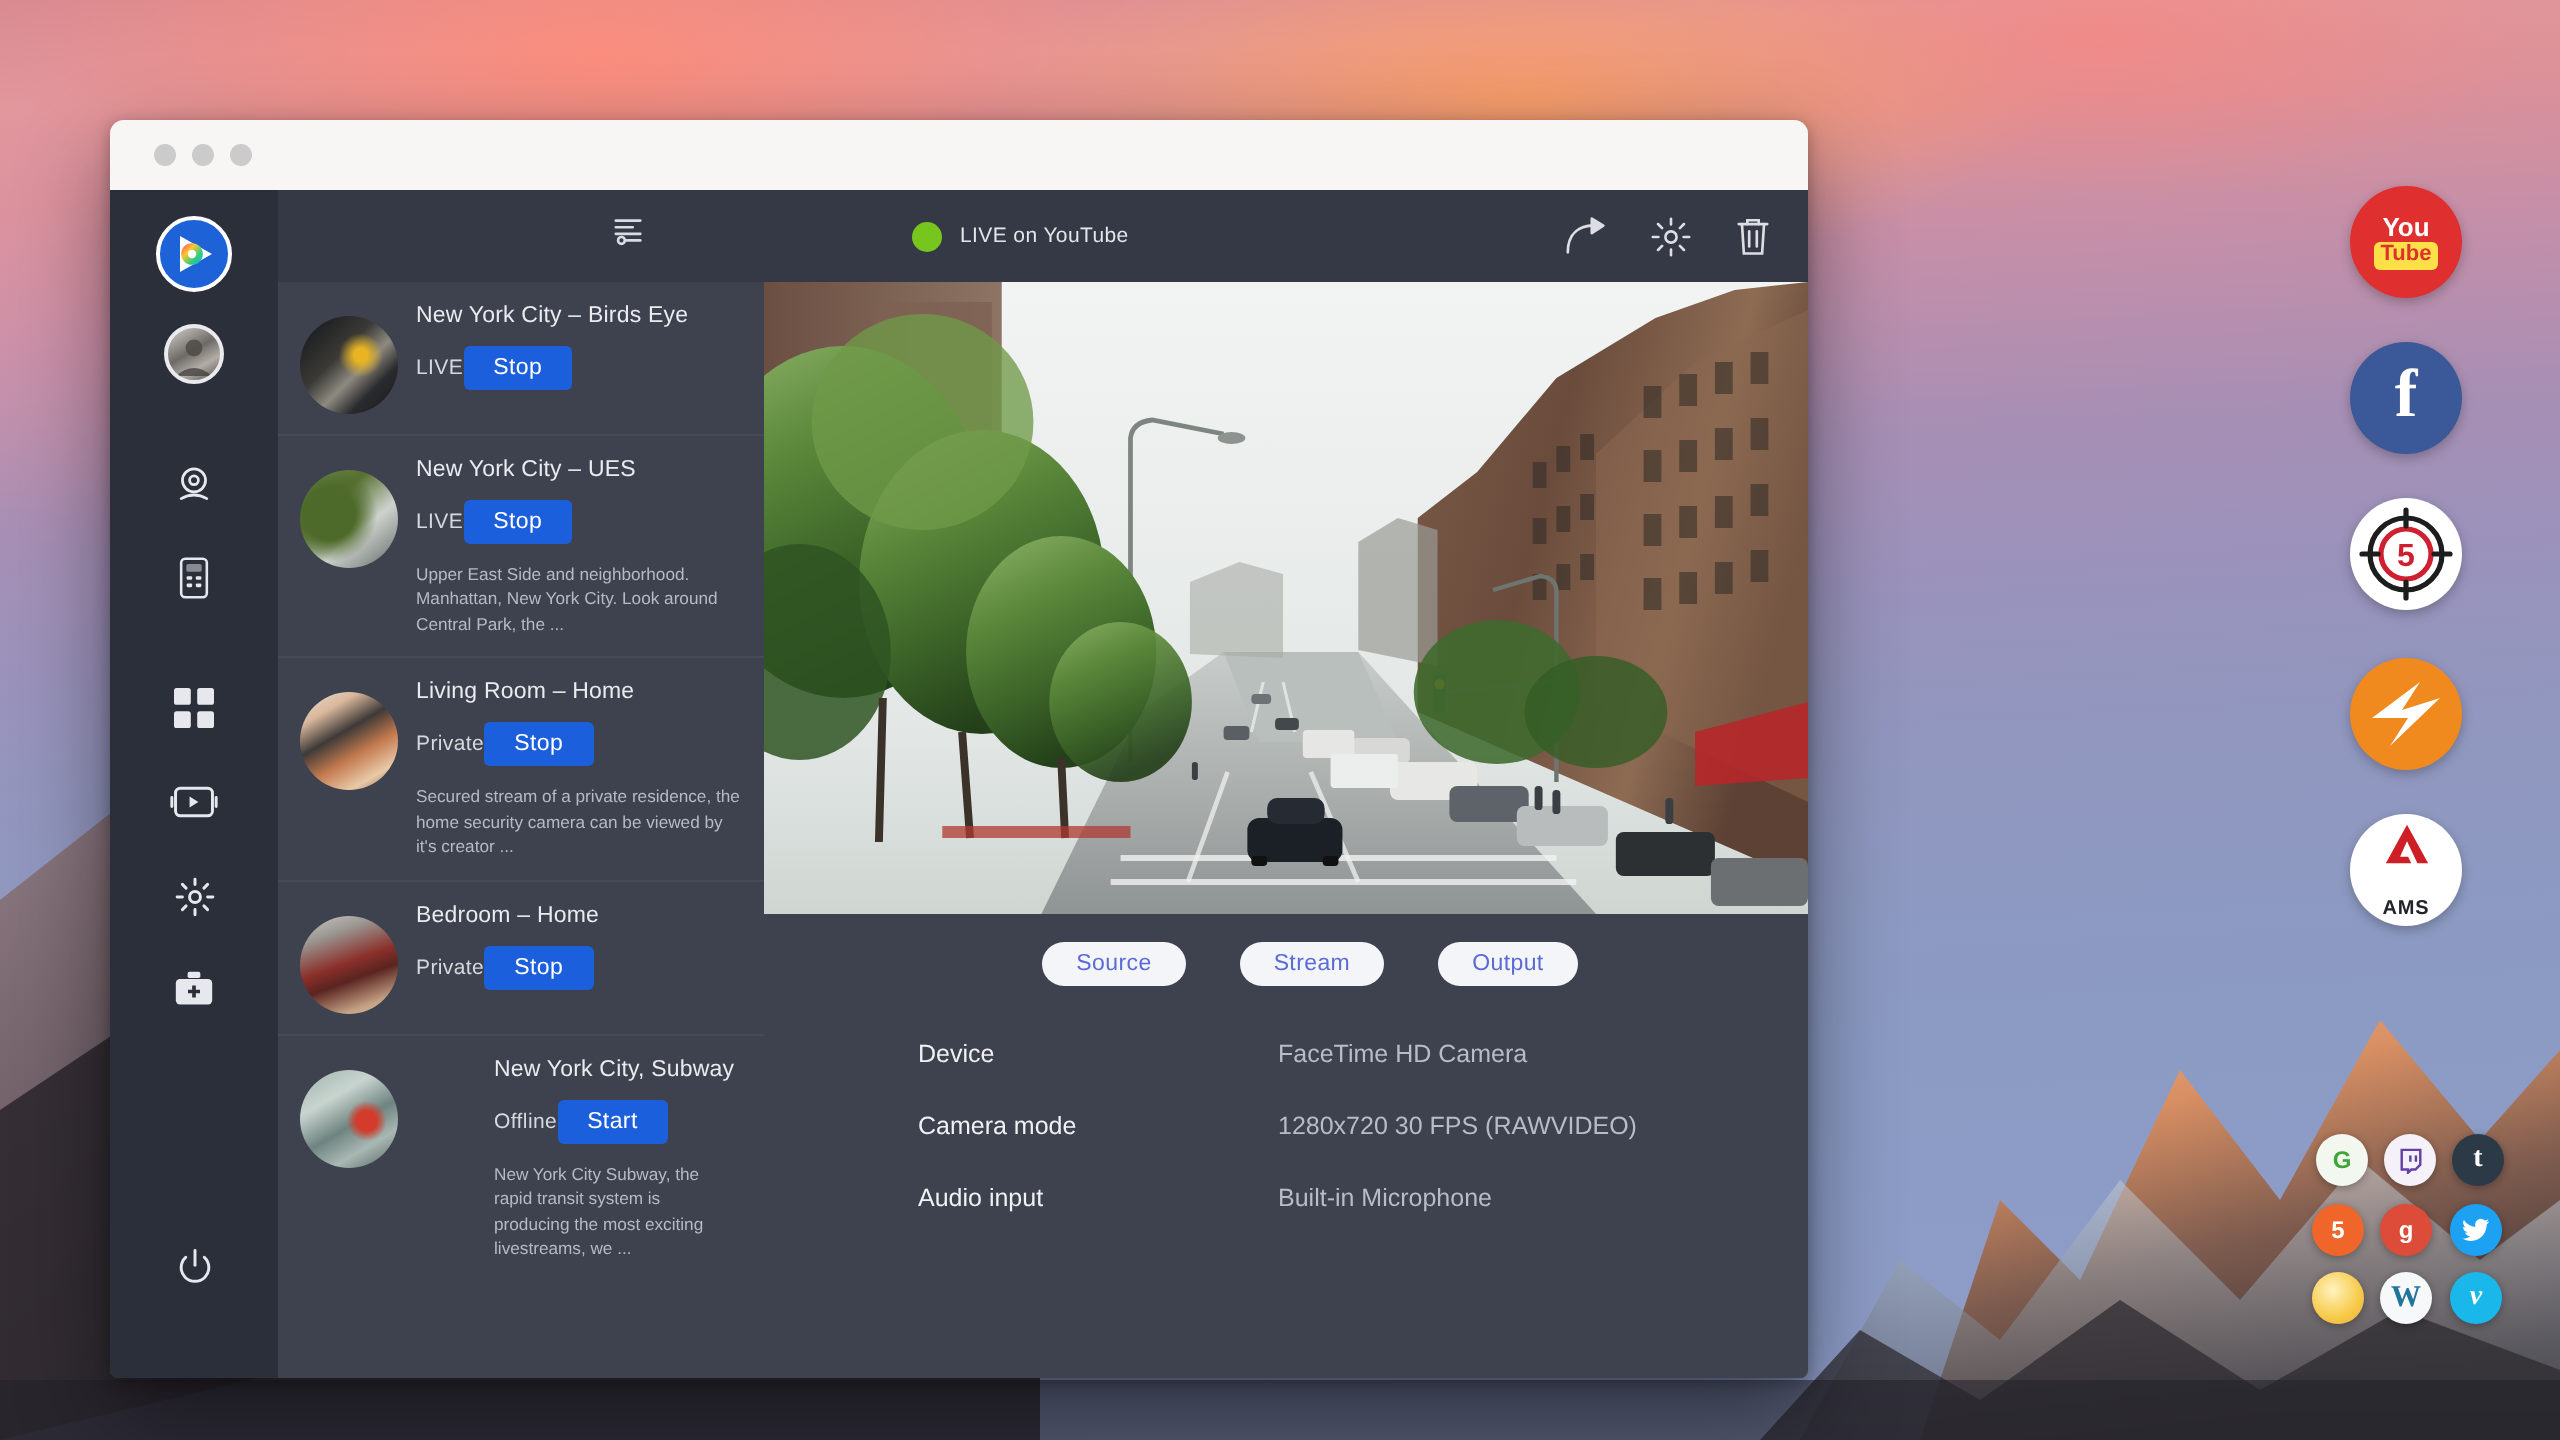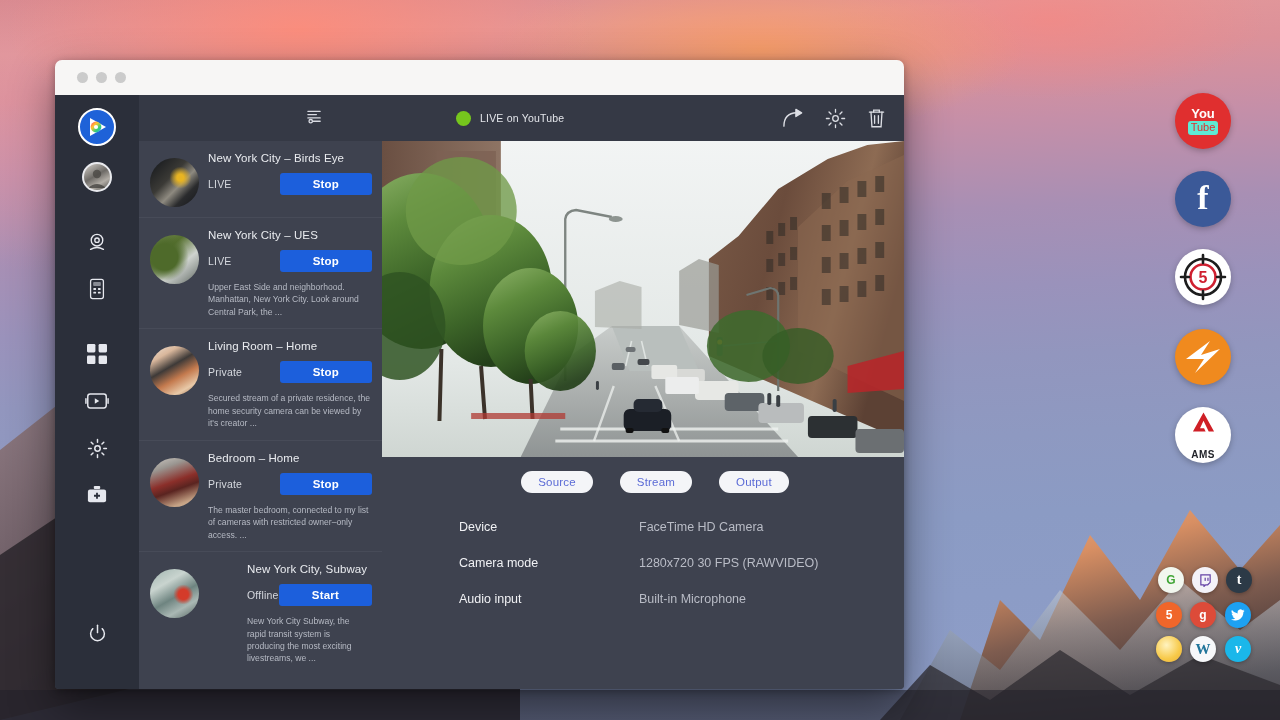--- a/index.html
+++ b/index.html
@@ -94,25 +94,25 @@
   .t3 { background:
       linear-gradient(150deg,#f0e2d4 0%,#d9b79c 22%,#3e3a38 42%,#c47a4e 62%,#e8c9a8 82%,#8d5b3a); }
   .t4 { background:
       linear-gradient(160deg,#cfcac4 0%,#9a9691 22%,#8b2f2a 48%,#5a2420 62%,#c4a184 85%,#d8c0a4); }
   .t5 { background:
       radial-gradient(circle at 68% 52%, #d43b2a 0 12%, rgba(212,59,42,0) 24%),
       linear-gradient(150deg,#9fb3ae 0%,#c9d4cf 30%,#6e8480 55%,#aab8b4 75%,#4f5f5c); }
 
   .cam-info { flex: 1; min-width: 0; padding-top: 2px; }
   .cam-title { font-size: 11.5px; color: #e9ebef; margin-bottom: 9px; letter-spacing: .1px; }
-  .cam-row { display: flex; align-items: center; justify-content: space-between; margin-bottom: 9px; }
+  .cam-row { display: flex; align-items: center; margin-bottom: 9px; }
   .cam-state { font-size: 10.5px; color: #d5d8de; letter-spacing: .2px; }
   .cam-btn {
-    background: #1c5fdc; color: #fff; font-size: 11.5px; font-weight: bold;
-    border: none; border-radius: 3px; padding: 5px 33px; cursor: pointer;
+    background: #1c5fdc; color: #fff; font-size: 11.5px; font-weight: normal;
+    border: none; border-radius: 3px; padding: 5px 15px; cursor: pointer;
     letter-spacing: .2px;
   }
   .cam-desc { font-size: 8.6px; line-height: 1.45; color: #b6bac4; padding-right: 2px; }
 
   
   #main { flex: 1; background: #3e424f; display: flex; flex-direction: column; }
   #main-top {
     height: 46px; background: #353945; display: flex; align-items: center;
     justify-content: space-between; padding: 0 18px 0 30px; flex: none;
   }
@@ -332,21 +332,20 @@
           </div>
 
           <div class="cam-item">
             <div class="thumb t4"></div>
             <div class="cam-info">
               <div class="cam-title">Bedroom – Home</div>
               <div class="cam-row">
                 <span class="cam-state">Private</span>
                 <button class="cam-btn">Stop</button>
               </div>
-              <div class="cam-desc">The master bedroom, connected to my list of cameras with restricted owner–only access. ...</div>
             </div>
           </div>
 
           <div class="cam-item" style="border-bottom:none;gap:48px;">
             <div class="thumb t5"></div>
             <div class="cam-info">
               <div class="cam-title">New York City, Subway</div>
               <div class="cam-row">
                 <span class="cam-state">Offline</span>
                 <button class="cam-btn">Start</button>
@@ -548,21 +547,21 @@
             <span class="dval">Built-in Microphone</span>
           </div>
         </div>
       </div>
     </div>
 
   </div>
 
   <div class="dicon big" style="top:93px;background:#e02f2f;flex-direction:column;gap:1px;">
     <span style="color:#fff;font-size:13px;font-weight:bold;line-height:1">You</span>
-    <span style="background:#5eead4;color:#e02f2f;font-size:11px;font-weight:normal;border-radius:3px;padding:0 3px;line-height:1.2">Tube</span>
+    <span style="background:#fde047;color:#e02f2f;font-size:11px;font-weight:bold;border-radius:3px;padding:0 3px;line-height:1.2">Tube</span>
   </div>
 
   <div class="dicon big" style="top:171px;background:#3b5998;">
     <span style="color:#fff;font-size:34px;font-weight:bold;font-family:'Liberation Serif',serif;line-height:1;margin-top:-3px">f</span>
   </div>
 
   <div class="dicon big" style="top:329px;background:#f08a1e;">
     <svg width="46" height="46" viewBox="0 0 46 46">
       <path d="M6 25 L30 7 L21 21 L40 15 L15 39 L24 25 Z" fill="#fff"></path>
     </svg>

